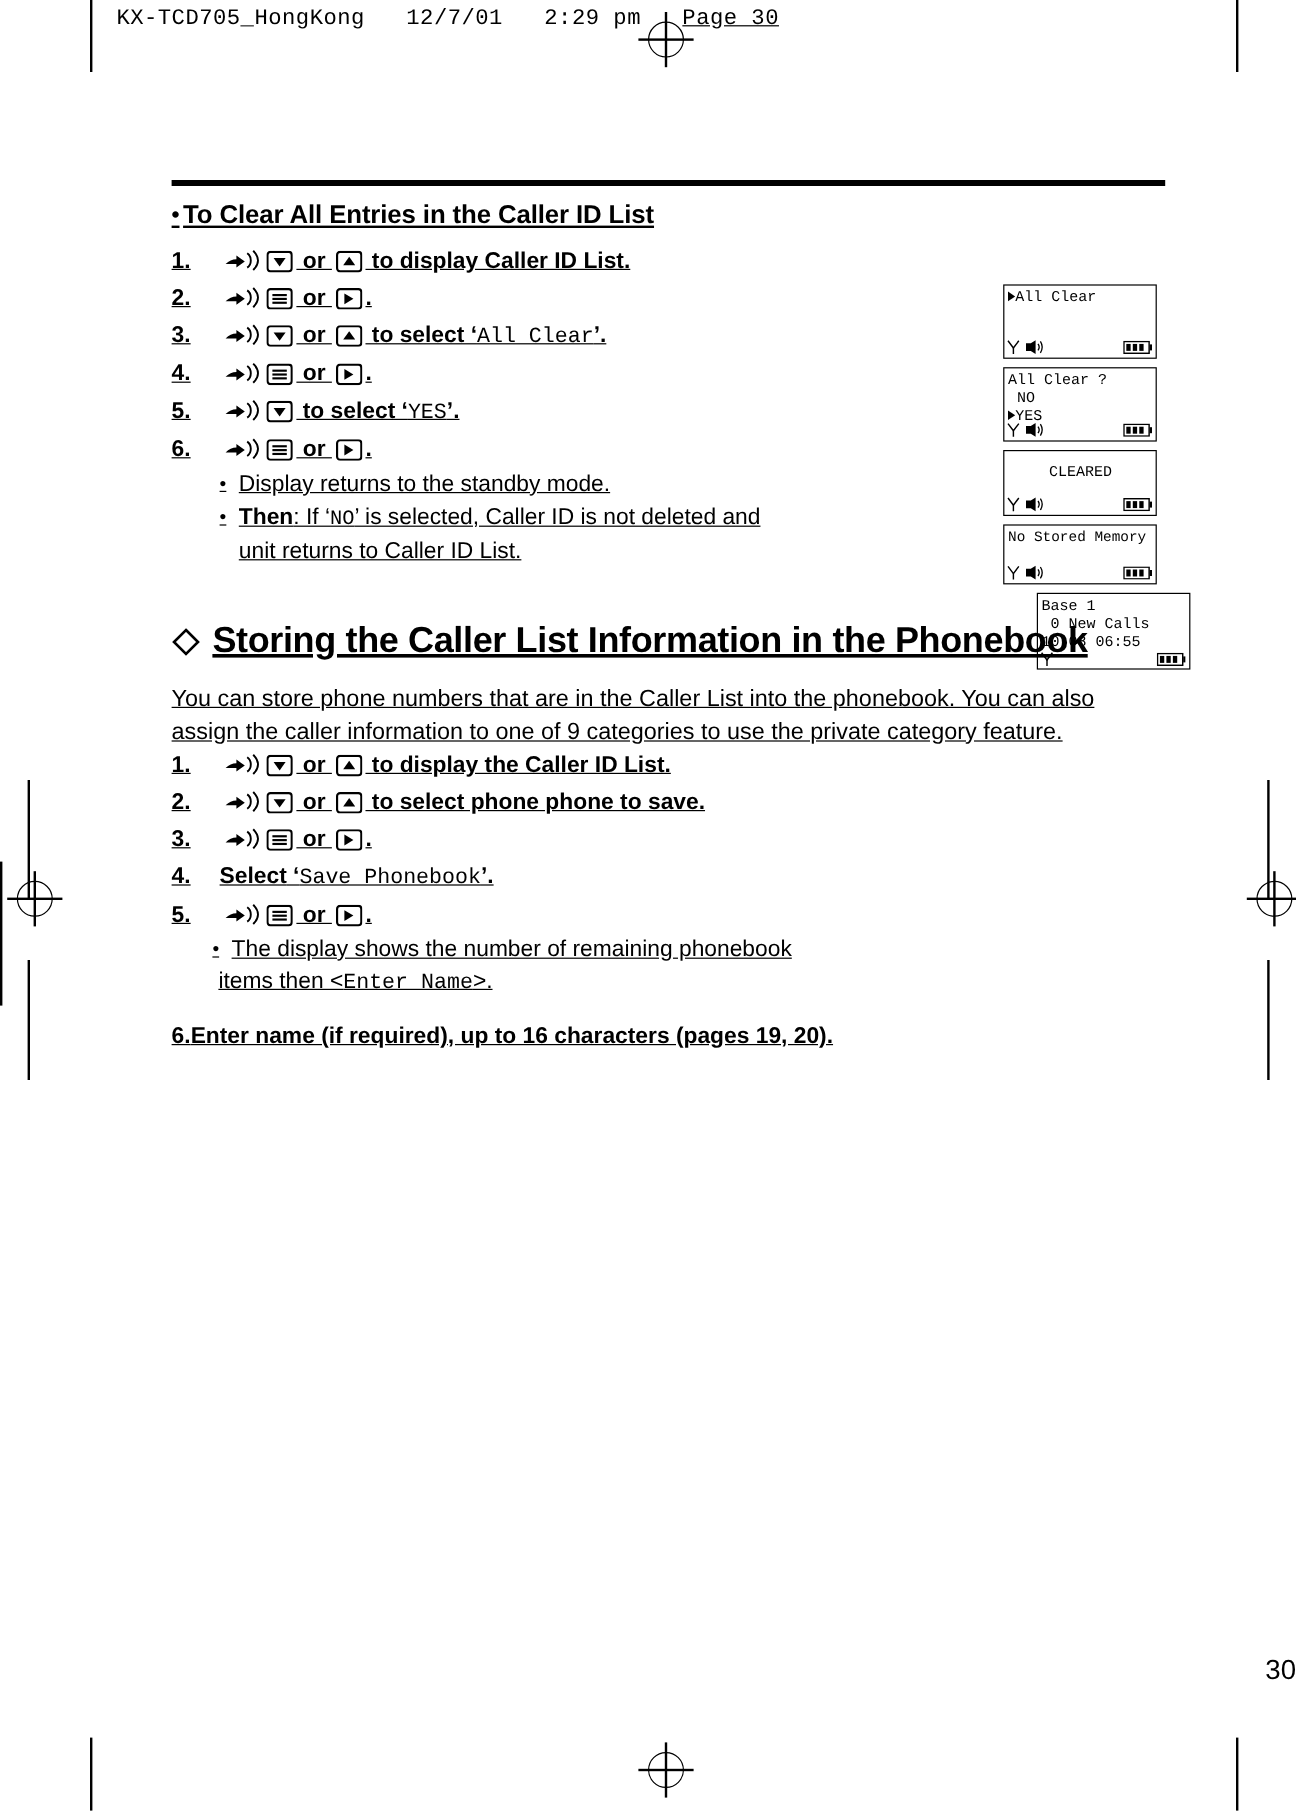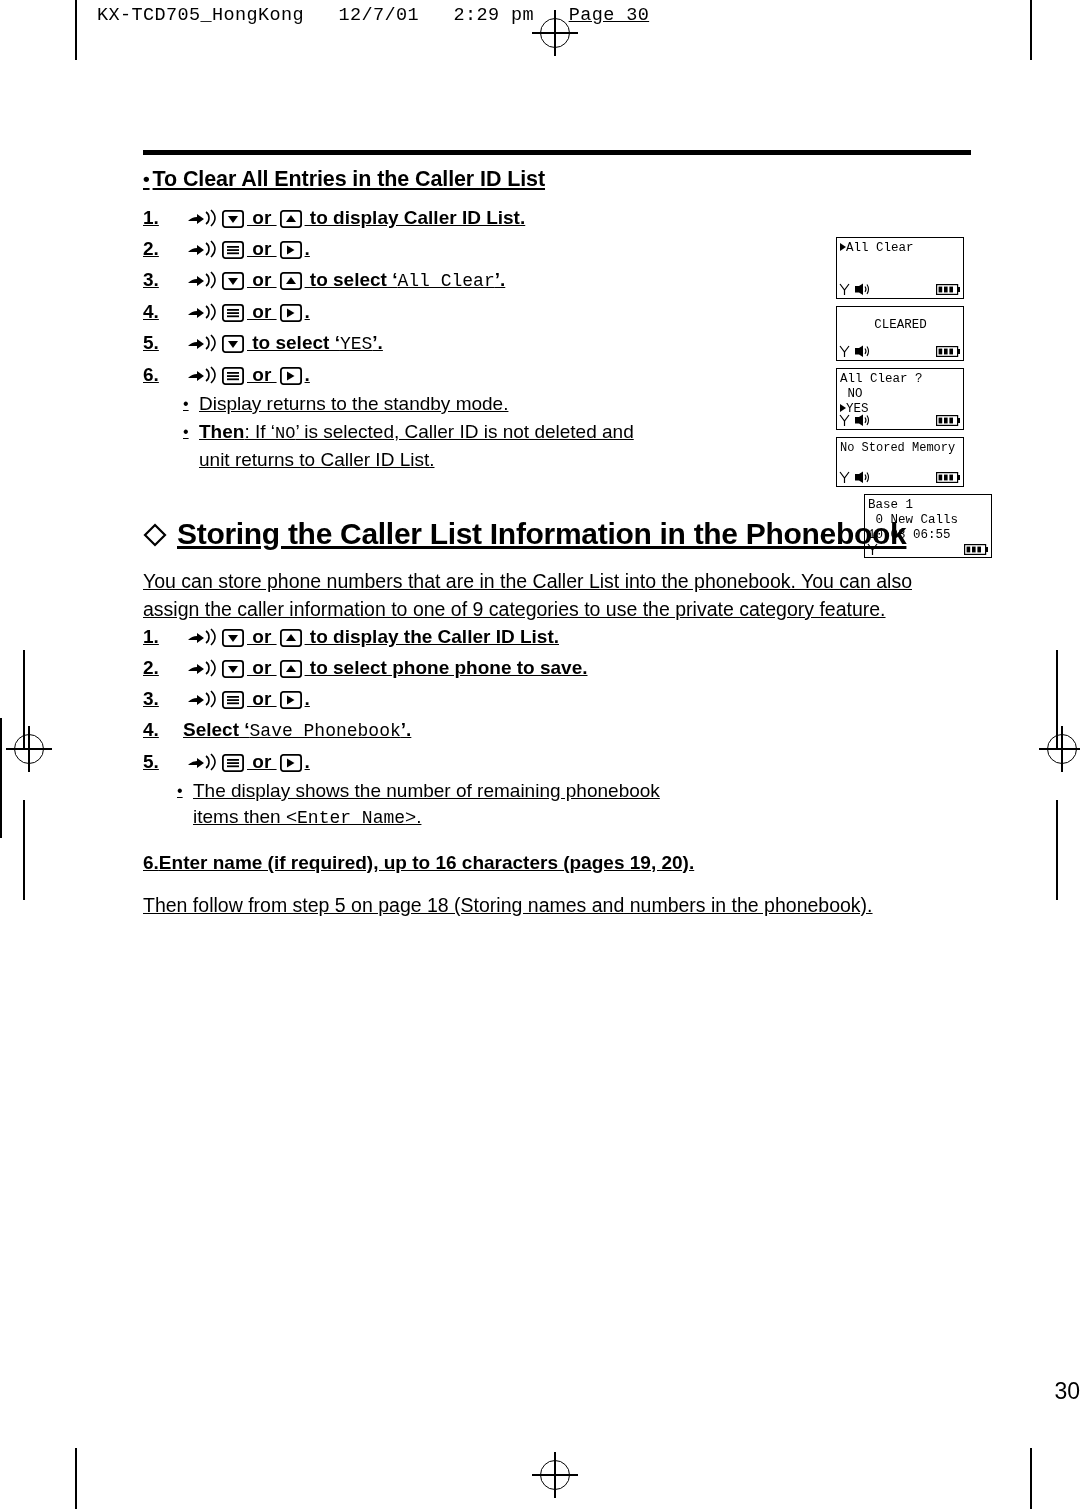--- a/index.html
+++ b/index.html
@@ -275,22 +275,24 @@
       <svg class="batt" width="24" height="11" viewBox="0 0 24 11">
           <rect x="0.6" y="0.6" width="21" height="9.8" fill="none" stroke="#000" stroke-width="1.2"></rect>
           <rect x="22" y="3" width="2" height="5" fill="#000"></rect>
           <rect x="2.6" y="2.6" width="3.6" height="5.8" fill="#000"></rect>
           <rect x="8" y="2.6" width="3.6" height="5.8" fill="#000"></rect>
           <rect x="13.4" y="2.6" width="3.6" height="5.8" fill="#000"></rect>
         </svg>
     </div>
   </div>
 
-  <div class="lcd" style="height:55px;">
-    <div class="line center" style="margin-top:8px;"><span>CLEARED</span></div>
+  <div class="lcd" style="height:62px;">
+    <div class="line"><span>All Clear ?</span></div>
+    <div class="line"><span> NO</span></div>
+    <div class="line"><span class="arrow-r"></span><span>YES</span></div>
     <div class="icons" style="position:absolute;bottom:2px;left:0;right:0;">
       <div class="left">
         <svg width="11" height="13" viewBox="0 0 11 13">
             <path d="M1 1 L5.5 7 L10 1" fill="none" stroke="#000" stroke-width="1.2"></path>
             <line x1="5.5" y1="7" x2="5.5" y2="12" stroke="#000" stroke-width="1.2"></line>
           </svg>
         <svg width="16" height="13" viewBox="0 0 16 13">
             <path d="M1 3 L5 3 L9 0.5 L9 12 L5 9.5 L1 9.5 Z" fill="#000"></path>
             <path d="M11 3.5 Q13 6.2 11 9" fill="none" stroke="#000" stroke-width="1.1"></path>
             <path d="M13 1.5 Q16 6.2 13 11" fill="none" stroke="#000" stroke-width="1.1"></path>
@@ -299,24 +301,22 @@
       <svg class="batt" width="24" height="11" viewBox="0 0 24 11">
           <rect x="0.6" y="0.6" width="21" height="9.8" fill="none" stroke="#000" stroke-width="1.2"></rect>
           <rect x="22" y="3" width="2" height="5" fill="#000"></rect>
           <rect x="2.6" y="2.6" width="3.6" height="5.8" fill="#000"></rect>
           <rect x="8" y="2.6" width="3.6" height="5.8" fill="#000"></rect>
           <rect x="13.4" y="2.6" width="3.6" height="5.8" fill="#000"></rect>
         </svg>
     </div>
   </div>
 
-  <div class="lcd" style="height:62px;">
-    <div class="line"><span>All Clear ?</span></div>
-    <div class="line"><span> NO</span></div>
-    <div class="line"><span class="arrow-r"></span><span>YES</span></div>
+  <div class="lcd" style="height:55px;">
+    <div class="line center" style="margin-top:8px;"><span>CLEARED</span></div>
     <div class="icons" style="position:absolute;bottom:2px;left:0;right:0;">
       <div class="left">
         <svg width="11" height="13" viewBox="0 0 11 13">
             <path d="M1 1 L5.5 7 L10 1" fill="none" stroke="#000" stroke-width="1.2"></path>
             <line x1="5.5" y1="7" x2="5.5" y2="12" stroke="#000" stroke-width="1.2"></line>
           </svg>
         <svg width="16" height="13" viewBox="0 0 16 13">
             <path d="M1 3 L5 3 L9 0.5 L9 12 L5 9.5 L1 9.5 Z" fill="#000"></path>
             <path d="M11 3.5 Q13 6.2 11 9" fill="none" stroke="#000" stroke-width="1.1"></path>
             <path d="M13 1.5 Q16 6.2 13 11" fill="none" stroke="#000" stroke-width="1.1"></path>
@@ -574,26 +574,25 @@
               <rect x="0.9" y="0.9" width="20.2" height="16.2" rx="2.5" fill="#fff" stroke="#000" stroke-width="1.8"></rect>
               <path d="M7 4.5 L14.5 9 L7 13.5 Z" fill="#000"></path>
             </svg></span><span>.</span></span>
     </li>
   </ol>
 
   <div class="subnote" style="margin-left:34px;">
     <span class="sdot">•</span>
     <span class="stext">The display shows the number of remaining phonebook</span>
   </div>
-  <div class="indent-cont" style="margin-left:50px;">
+  <div class="indent-cont" style="margin-left:39px;">
     <span>items then &lt;</span><span class="mono">Enter Name</span><span>&gt;.</span>
   </div>
 
   <div style="display:flex;align-items:flex-start;margin-top:18px;font-size:19px;font-weight:bold;line-height:28px;">
     <span class="num">6.</span>
     <span class="body">Enter name (if required), up to 16 characters (pages 19, 20).</span>
   </div>
 
-  <p class="para tight">Then follow from step 5 on page 18 (Storing names and numbers in the phonebook).</p>
 
 </div>
 
 <div class="page-num">30</div>
 
 </body></html>

